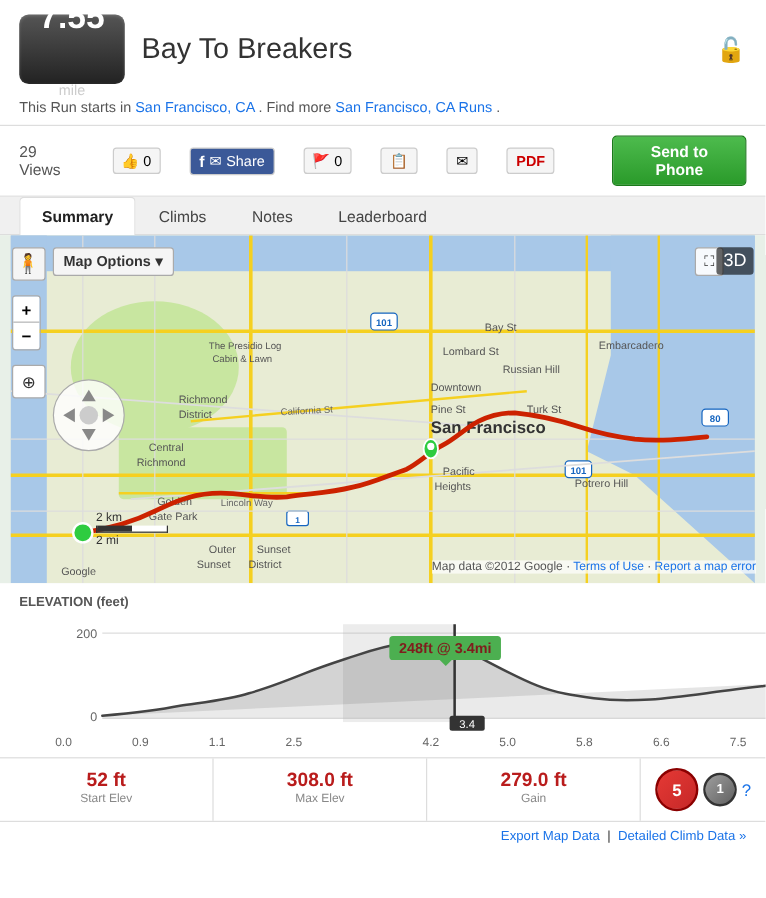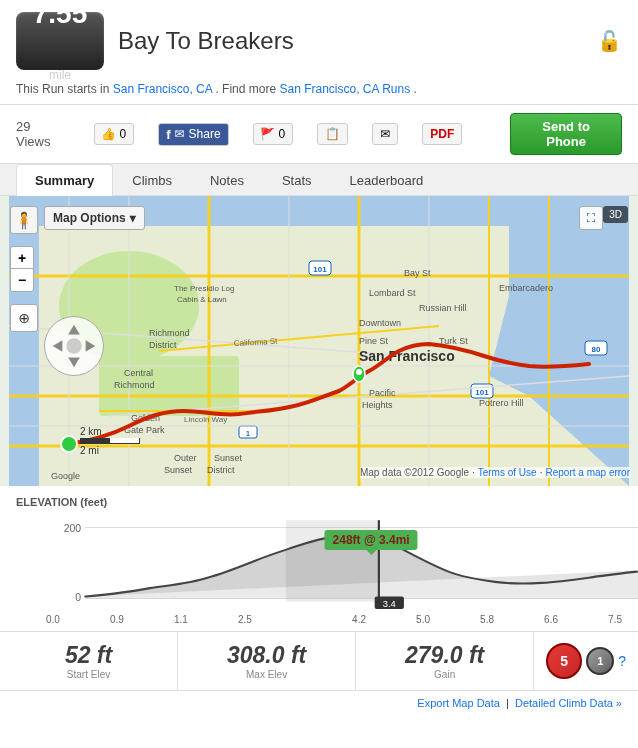--- a/index.html
+++ b/index.html
@@ -183,21 +183,21 @@
       font-weight: bold;
     }
     .map-3d-btn {
       position: absolute;
       top: 10px;
       right: 10px;
       background: rgba(0,0,0,0.6);
       color: #fff;
       border-radius: 3px;
       padding: 3px 6px;
-      font-size: 10px;
+      font-size: 15px;
       cursor: pointer;
     }
     .map-fullscreen-btn {
       position: absolute;
       top: 10px;
       right: 35px;
       background: rgba(255,255,255,0.9);
       border: 1px solid #aaa;
       border-radius: 3px;
       width: 24px;
@@ -317,24 +317,23 @@
       border-bottom: 1px solid #ddd;
     }
     .stat-item {
       flex: 1;
       padding: 10px 12px;
       border-right: 1px solid #ddd;
       text-align: center;
     }
     .stat-item:last-child { border-right: none; }
     .stat-value {
-      font-size: 23px;
-      font-weight: bold;
-      color: #404040;
-      font-style: italic;
+      font-size: 16px;
+      font-weight: bold;
+      color: #b91c1c;
     }
     .stat-label {
       font-size: 10px;
       color: #888;
     }
     .stat-badge-area {
       display: flex;
       align-items: center;
       justify-content: center;
       gap: 4px;
@@ -485,21 +484,20 @@
     <span style="color:#c00;font-weight:bold;">PDF</span>
   </button>
   <div class="toolbar-sep"></div>
   <button class="send-phone-btn">Send to Phone</button>
 </div>
 
 <div class="tabs">
   <div class="tab active">Summary</div>
   <div class="tab">Climbs</div>
   <div class="tab">Notes</div>
-  <div class="tab">Stats</div>
   <div class="tab">Leaderboard</div>
 </div>
 
 <div class="map-container">
 
   <svg class="map-svg" viewBox="0 0 620 290" xmlns="http://www.w3.org/2000/svg">
 
     <rect width="620" height="290" fill="#e8ecd4"></rect>
 
     <rect x="0" y="0" width="620" height="30" fill="#a8c8e8"></rect>

